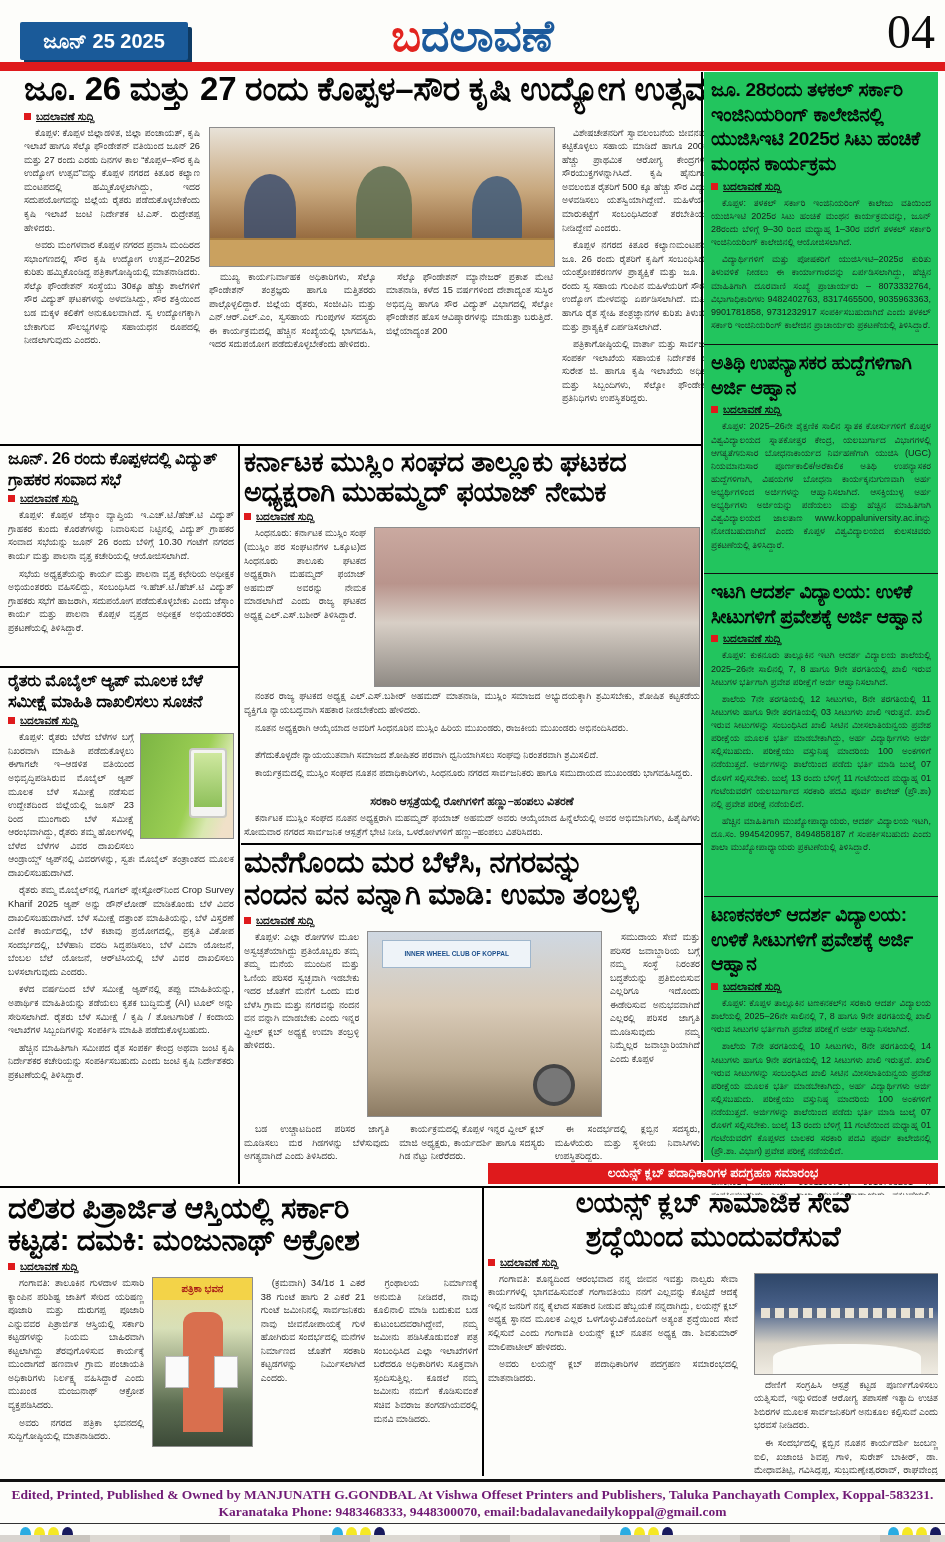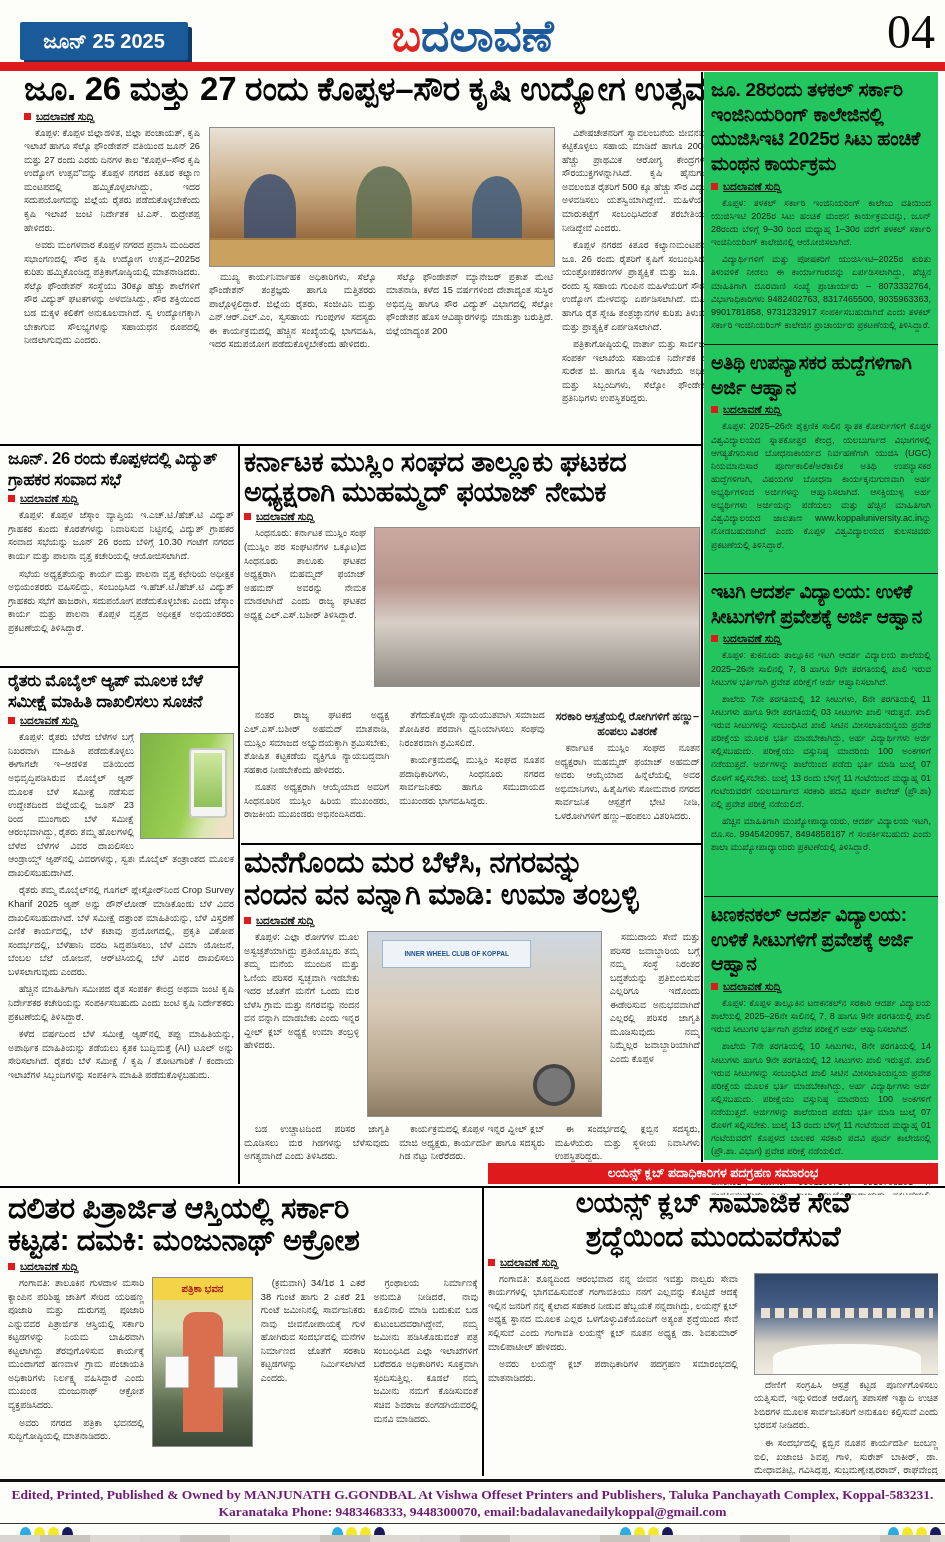--- a/index.html
+++ b/index.html
@@ -51,21 +51,21 @@
   #crop-photo .phone i{display:block;margin:3px;height:54px;background:linear-gradient(180deg,#cfe8a0,#8ec05a);}
 
   
   #muslim{position:absolute;left:244px;top:448px;width:456px;height:392px;overflow:hidden;}
   #muslim .hl{font-size:27px;line-height:1.1;}
   #muslim-row{display:flex;gap:8px;margin-top:2px;}
   #muslim-colL{width:122px;height:160px;overflow:hidden;}
   #muslim-photo{flex:1;height:158px;background:linear-gradient(180deg,#caa9a0 0%,#b9948c 35%,#d8cfc6 60%,#8f8a84 100%);}
   #muslim-photo .crowd{position:absolute;left:0;right:0;bottom:0;height:62%;
         background:repeating-linear-gradient(90deg,#e8e4dc 0 14px,#casab0 14px 16px,#b7b3ac 16px 30px,#6d6760 30px 32px);opacity:.8;}
-  #muslim-below{display:flex;gap:10px;margin-top:22px;}
+  #muslim-below{display:flex;gap:10px;margin-top:3px;flex-direction:column;}
   #muslim-below .c{flex:1;height:150px;overflow:hidden;}
   .cap-title{font-weight:700;font-size:11px;text-align:center;line-height:1.35;margin:0 0 3px;}
 
   #tree{position:absolute;left:244px;top:846px;width:456px;height:336px;overflow:hidden;}
   #tree .hl{font-size:29px;line-height:1.12;}
   #tree-row{display:flex;gap:8px;margin-top:3px;}
   #tree-colL{width:118px;height:188px;overflow:hidden;}
   #tree-photo{width:238px;height:184px;background:linear-gradient(180deg,#cfd8e2 0%,#d9cbb8 40%,#b8a78e 75%,#8c7b63 100%);}
   #tree-photo .banner{position:absolute;left:14px;top:8px;right:70px;height:26px;background:#eef3f8;border:1px solid #9fb6cc;
         color:#1c4f8c;font-size:6.5px;font-weight:700;display:flex;align-items:center;justify-content:center;text-align:center;}
@@ -190,22 +190,22 @@
         <span class="bl">ಬದಲಾವಣೆ ಸುದ್ದಿ</span>
       </div>
     <div id="crop-photo" class="photo">
       <div class="phone">
           <i></i>
         </div>
     </div>
     <div class="bt">
         <p>ಕೊಪ್ಪಳ: ರೈತರು ಬೆಳೆದ ಬೆಳೆಗಳ ಬಗ್ಗೆ ನಿಖರವಾಗಿ ಮಾಹಿತಿ ಪಡೆದುಕೊಳ್ಳಲು ಈಗಾಗಲೇ ಇ–ಆಡಳಿತ ವತಿಯಿಂದ ಅಭಿವೃದ್ಧಿಪಡಿಸಿರುವ ಮೊಬೈಲ್ ಆ್ಯಪ್ ಮೂಲಕ ಬೆಳೆ ಸಮೀಕ್ಷೆ ನಡೆಸುವ ಉದ್ದೇಶದಿಂದ ಜಿಲ್ಲೆಯಲ್ಲಿ ಜೂನ್ 23 ರಿಂದ ಮುಂಗಾರು ಬೆಳೆ ಸಮೀಕ್ಷೆ ಆರಂಭವಾಗಿದ್ದು, ರೈತರು ತಮ್ಮ ಹೊಲಗಳಲ್ಲಿ ಬೆಳೆದ ಬೆಳೆಗಳ ವಿವರ ದಾಖಲಿಸಲು ಆಂಡ್ರಾಯ್ಡ್ ಆ್ಯಪ್‌ನಲ್ಲಿ ವಿವರಗಳನ್ನು, ಸ್ವತಃ ಮೊಬೈಲ್ ತಂತ್ರಾಂಶದ ಮೂಲಕ ದಾಖಲಿಸಬಹುದಾಗಿದೆ.</p>
         <p>ರೈತರು ತಮ್ಮ ಮೊಬೈಲ್‌ನಲ್ಲಿ ಗೂಗಲ್ ಪ್ಲೇಸ್ಟೋರ್‌ನಿಂದ Crop Survey Kharif 2025 ಆ್ಯಪ್ ಅನ್ನು ಡೌನ್‌ಲೋಡ್ ಮಾಡಿಕೊಂಡು ಬೆಳೆ ವಿವರ ದಾಖಲಿಸಬಹುದಾಗಿದೆ. ಬೆಳೆ ಸಮೀಕ್ಷೆ ದತ್ತಾಂಶ ಮಾಹಿತಿಯನ್ನು, ಬೆಳೆ ವಿಸ್ತರಣೆ ಎಣಿಕೆ ಕಾರ್ಯದಲ್ಲಿ, ಬೆಳೆ ಕಟಾವು ಪ್ರಯೋಗದಲ್ಲಿ, ಪ್ರಕೃತಿ ವಿಕೋಪ ಸಂದರ್ಭದಲ್ಲಿ, ಬೆಳೆಹಾನಿ ವರದಿ ಸಿದ್ಧಪಡಿಸಲು, ಬೆಳೆ ವಿಮಾ ಯೋಜನೆ, ಬೆಂಬಲ ಬೆಲೆ ಯೋಜನೆ, ಆರ್‌ಟಿಸಿಯಲ್ಲಿ ಬೆಳೆ ವಿವರ ದಾಖಲಿಸಲು ಬಳಸಲಾಗುವುದು ಎಂದರು.</p>
+        <p>ಕಳೆದ ವರ್ಷದಿಂದ ಬೆಳೆ ಸಮೀಕ್ಷೆ ಆ್ಯಪ್‌ನಲ್ಲಿ ತಪ್ಪು ಮಾಹಿತಿಯನ್ನು, ಅಪಾರ್ಥಿಕ ಮಾಹಿತಿಯನ್ನು ತಡೆಯಲು ಕೃತಕ ಬುದ್ಧಿಮತ್ತೆ (AI) ಟೂಲ್ ಅನ್ನು ಸೇರಿಸಲಾಗಿದೆ. ರೈತರು ಬೆಳೆ ಸಮೀಕ್ಷೆ / ಕೃಷಿ / ತೋಟಗಾರಿಕೆ / ಕಂದಾಯ ಇಲಾಖೆಗಳ ಸಿಬ್ಬಂದಿಗಳನ್ನು ಸಂಪರ್ಕಿಸಿ ಮಾಹಿತಿ ಪಡೆದುಕೊಳ್ಳಬಹುದು.</p>
         <p>ಹೆಚ್ಚಿನ ಮಾಹಿತಿಗಾಗಿ ಸಮೀಪದ ರೈತ ಸಂಪರ್ಕ ಕೇಂದ್ರ ಅಥವಾ ಜಂಟಿ ಕೃಷಿ ನಿರ್ದೇಶಕರ ಕಚೇರಿಯನ್ನು ಸಂಪರ್ಕಿಸಬಹುದು ಎಂದು ಜಂಟಿ ಕೃಷಿ ನಿರ್ದೇಶಕರು ಪ್ರಕಟಣೆಯಲ್ಲಿ ತಿಳಿಸಿದ್ದಾರೆ.</p>
-        <p>ಕಳೆದ ವರ್ಷದಿಂದ ಬೆಳೆ ಸಮೀಕ್ಷೆ ಆ್ಯಪ್‌ನಲ್ಲಿ ತಪ್ಪು ಮಾಹಿತಿಯನ್ನು, ಅಪಾರ್ಥಿಕ ಮಾಹಿತಿಯನ್ನು ತಡೆಯಲು ಕೃತಕ ಬುದ್ಧಿಮತ್ತೆ (AI) ಟೂಲ್ ಅನ್ನು ಸೇರಿಸಲಾಗಿದೆ. ರೈತರು ಬೆಳೆ ಸಮೀಕ್ಷೆ / ಕೃಷಿ / ತೋಟಗಾರಿಕೆ / ಕಂದಾಯ ಇಲಾಖೆಗಳ ಸಿಬ್ಬಂದಿಗಳನ್ನು ಸಂಪರ್ಕಿಸಿ ಮಾಹಿತಿ ಪಡೆದುಕೊಳ್ಳಬಹುದು.</p>
       </div>
   </div>
 
   <div id="muslim">
     <div class="hl">ಕರ್ನಾಟಕ ಮುಸ್ಲಿಂ ಸಂಘದ ತಾಲ್ಲೂಕು ಘಟಕದ</div>
     <div class="hl">ಅಧ್ಯಕ್ಷರಾಗಿ ಮುಹಮ್ಮದ್ ಫಯಾಜ್ ನೇಮಕ</div>
     <div class="byline">
         <span class="sq"></span>
         <span class="bl">ಬದಲಾವಣೆ ಸುದ್ದಿ</span>
       </div>

